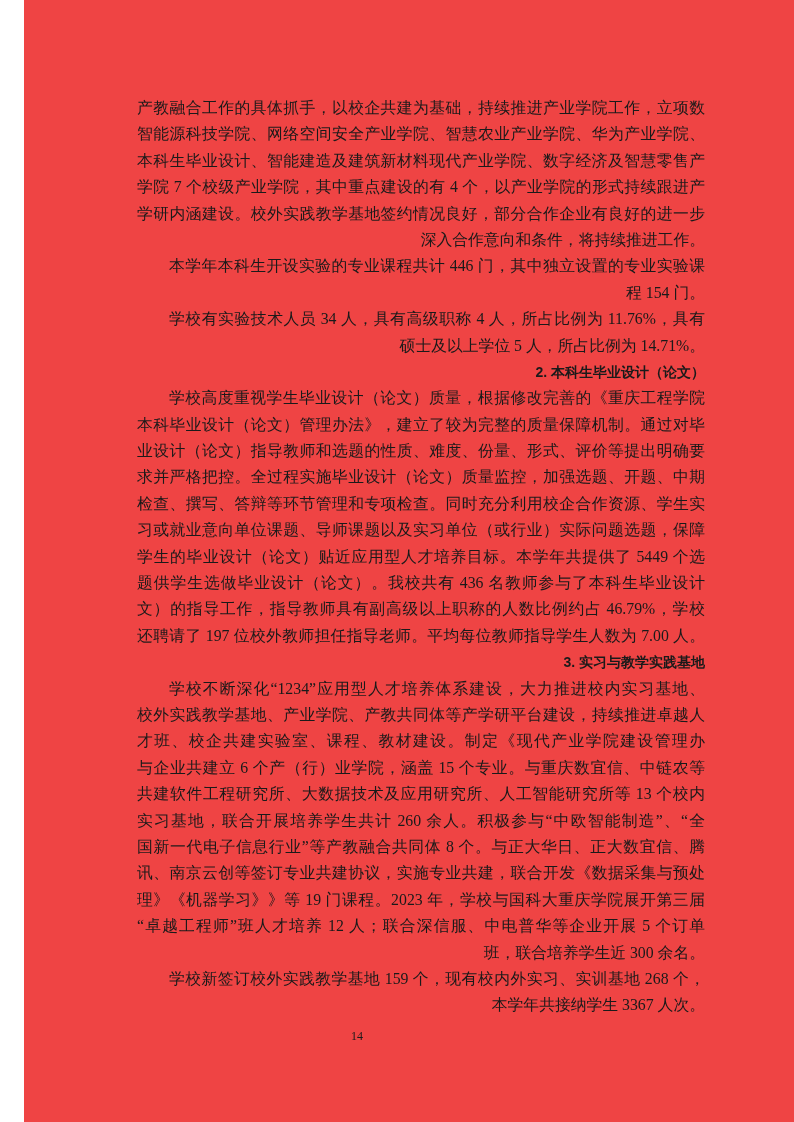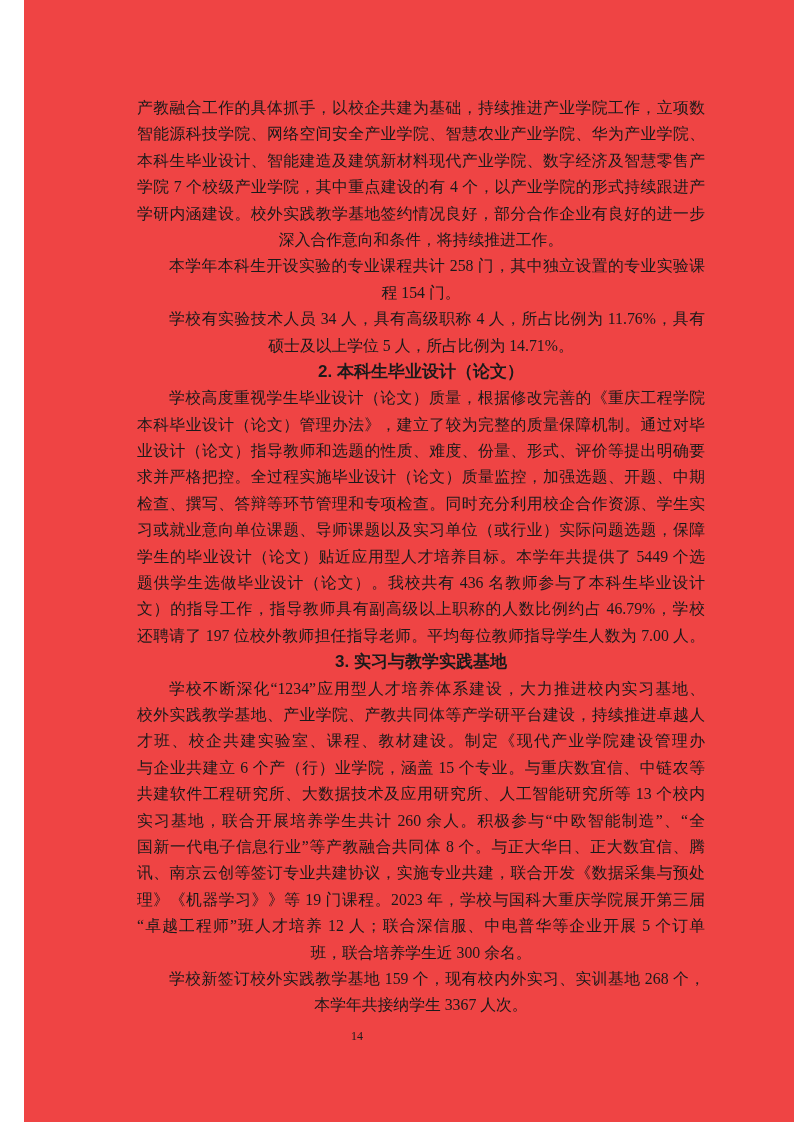--- a/index.html
+++ b/index.html
@@ -21,33 +21,33 @@
     position: absolute;
     left: 113px;
     top: 95px;
     width: 568px;
   }
   .line {
     height: 26.4px;
     line-height: 26.4px;
     font-size: 15.8px;
     overflow: hidden;
-    text-align: center;
+    text-align: right;
   }
   .line.justify {
     text-align: justify;
     text-align-last: justify;
   }
   .line.indent {
     text-indent: 32px;
   }
   .line.heading {
     font-family: "Liberation Sans", "DejaVu Sans", sans-serif;
     font-weight: bold;
-    font-size: 17px;
+    font-size: 14px;
   }
   .page-footer {
     position: absolute;
     left: 0;
     top: 1029px;
     width: 666px;
     text-align: center;
     font-size: 12px;
     color: #1a1a1a;
     font-family: "Liberation Serif", "DejaVu Serif", serif;
@@ -57,21 +57,21 @@
 <body>
 
 <div class="page">
   <div class="body-text" id="body-text">
       <div class="line justify">产教融合工作的具体抓手，以校企共建为基础，持续推进产业学院工作，立项数</div>
       <div class="line justify">智能源科技学院、网络空间安全产业学院、智慧农业产业学院、华为产业学院、</div>
       <div class="line justify">本科生毕业设计、智能建造及建筑新材料现代产业学院、数字经济及智慧零售产业</div>
       <div class="line justify">学院 7 个校级产业学院，其中重点建设的有 4 个，以产业学院的形式持续跟进产</div>
       <div class="line justify">学研内涵建设。校外实践教学基地签约情况良好，部分合作企业有良好的进一步</div>
       <div class="line">深入合作意向和条件，将持续推进工作。</div>
-      <div class="line justify indent">本学年本科生开设实验的专业课程共计 258 门，其中独立设置的专业实验课</div>
+      <div class="line justify indent">本学年本科生开设实验的专业课程共计 446 门，其中独立设置的专业实验课</div>
       <div class="line">程 154 门。</div>
       <div class="line justify indent">学校有实验技术人员 34 人，具有高级职称 4 人，所占比例为 11.76%，具有</div>
       <div class="line">硕士及以上学位 5 人，所占比例为 14.71%。</div>
       <div class="line heading">2. 本科生毕业设计（论文）</div>
       <div class="line justify indent">学校高度重视学生毕业设计（论文）质量，根据修改完善的《重庆工程学院</div>
       <div class="line justify">本科毕业设计（论文）管理办法》，建立了较为完整的质量保障机制。通过对毕</div>
       <div class="line justify">业设计（论文）指导教师和选题的性质、难度、份量、形式、评价等提出明确要</div>
       <div class="line justify">求并严格把控。全过程实施毕业设计（论文）质量监控，加强选题、开题、中期</div>
       <div class="line justify">检查、撰写、答辩等环节管理和专项检查。同时充分利用校企合作资源、学生实</div>
       <div class="line justify">习或就业意向单位课题、导师课题以及实习单位（或行业）实际问题选题，保障</div>

